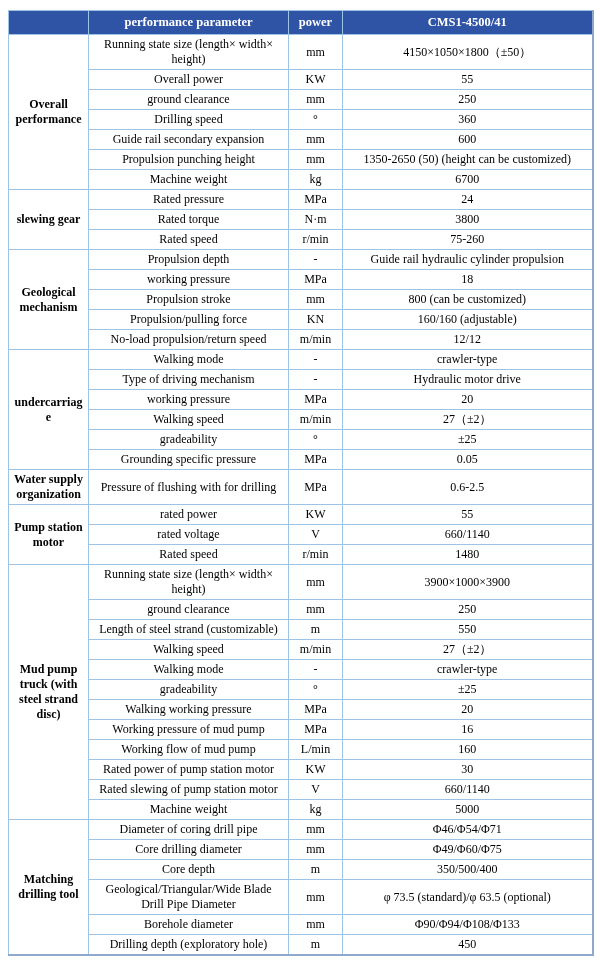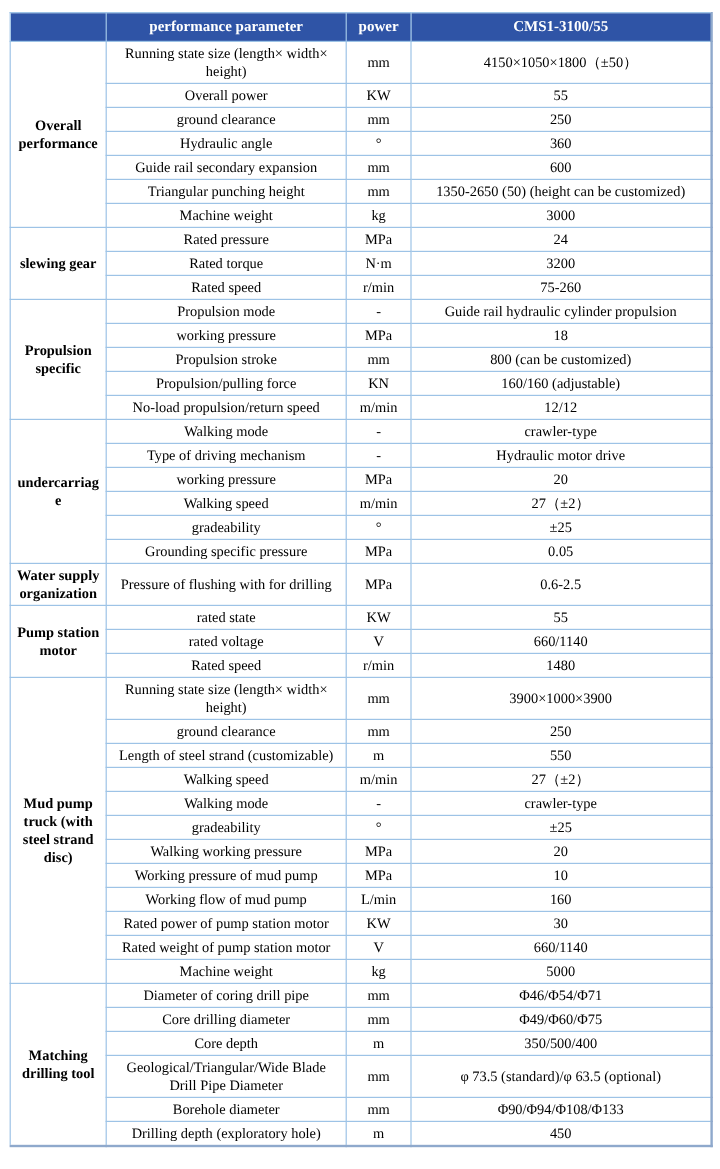--- a/index.html
+++ b/index.html
@@ -70,79 +70,79 @@
       <col class="c-category">
       <col class="c-param">
       <col class="c-unit">
       <col class="c-value">
     </colgroup>
     <thead>
       <tr>
         <th></th>
         <th>performance parameter</th>
         <th>power</th>
-        <th>CMS1-3100/55</th>
+        <th>CMS1-4500/41</th>
       </tr>
     </thead>
     <tbody>
         <tr>
           <td class="category" rowspan="7">Overall performance</td>
           <td>Running state size (length× width× height)</td>
           <td>mm</td>
           <td>4150×1050×1800（±50）</td>
         </tr>
         <tr>
           <td>Overall power</td>
           <td>KW</td>
           <td>55</td>
         </tr>
         <tr>
           <td>ground clearance</td>
           <td>mm</td>
           <td>250</td>
         </tr>
         <tr>
-          <td>Hydraulic angle</td>
+          <td>Drilling speed</td>
           <td>°</td>
           <td>360</td>
         </tr>
         <tr>
           <td>Guide rail secondary expansion</td>
           <td>mm</td>
           <td>600</td>
         </tr>
         <tr>
-          <td>Triangular punching height</td>
+          <td>Propulsion punching height</td>
           <td>mm</td>
           <td>1350-2650 (50) (height can be customized)</td>
         </tr>
         <tr>
           <td>Machine weight</td>
           <td>kg</td>
-          <td>3000</td>
+          <td>6700</td>
         </tr>
         <tr>
           <td class="category" rowspan="3">slewing gear</td>
           <td>Rated pressure</td>
           <td>MPa</td>
           <td>24</td>
         </tr>
         <tr>
           <td>Rated torque</td>
           <td>N·m</td>
-          <td>3200</td>
+          <td>3800</td>
         </tr>
         <tr>
           <td>Rated speed</td>
           <td>r/min</td>
           <td>75-260</td>
         </tr>
         <tr>
-          <td class="category" rowspan="5">Propulsion specific</td>
-          <td>Propulsion mode</td>
+          <td class="category" rowspan="5">Geological mechanism</td>
+          <td>Propulsion depth</td>
           <td>-</td>
           <td>Guide rail hydraulic cylinder propulsion</td>
         </tr>
         <tr>
           <td>working pressure</td>
           <td>MPa</td>
           <td>18</td>
         </tr>
         <tr>
           <td>Propulsion stroke</td>
@@ -191,21 +191,21 @@
           <td>0.05</td>
         </tr>
         <tr>
           <td class="category" rowspan="1">Water supply organization</td>
           <td>Pressure of flushing with for drilling</td>
           <td>MPa</td>
           <td>0.6-2.5</td>
         </tr>
         <tr>
           <td class="category" rowspan="3">Pump station motor</td>
-          <td>rated state</td>
+          <td>rated power</td>
           <td>KW</td>
           <td>55</td>
         </tr>
         <tr>
           <td>rated voltage</td>
           <td>V</td>
           <td>660/1140</td>
         </tr>
         <tr>
           <td>Rated speed</td>
@@ -244,34 +244,34 @@
           <td>±25</td>
         </tr>
         <tr>
           <td>Walking working pressure</td>
           <td>MPa</td>
           <td>20</td>
         </tr>
         <tr>
           <td>Working pressure of mud pump</td>
           <td>MPa</td>
-          <td>10</td>
+          <td>16</td>
         </tr>
         <tr>
           <td>Working flow of mud pump</td>
           <td>L/min</td>
           <td>160</td>
         </tr>
         <tr>
           <td>Rated power of pump station motor</td>
           <td>KW</td>
           <td>30</td>
         </tr>
         <tr>
-          <td>Rated weight of pump station motor</td>
+          <td>Rated slewing of pump station motor</td>
           <td>V</td>
           <td>660/1140</td>
         </tr>
         <tr>
           <td>Machine weight</td>
           <td>kg</td>
           <td>5000</td>
         </tr>
         <tr>
           <td class="category" rowspan="6">Matching drilling tool</td>

